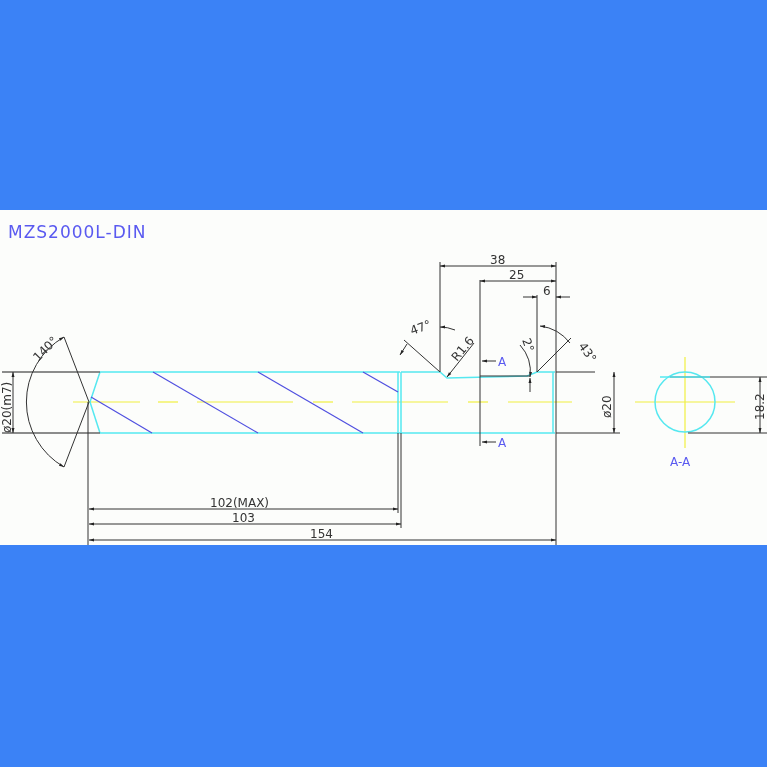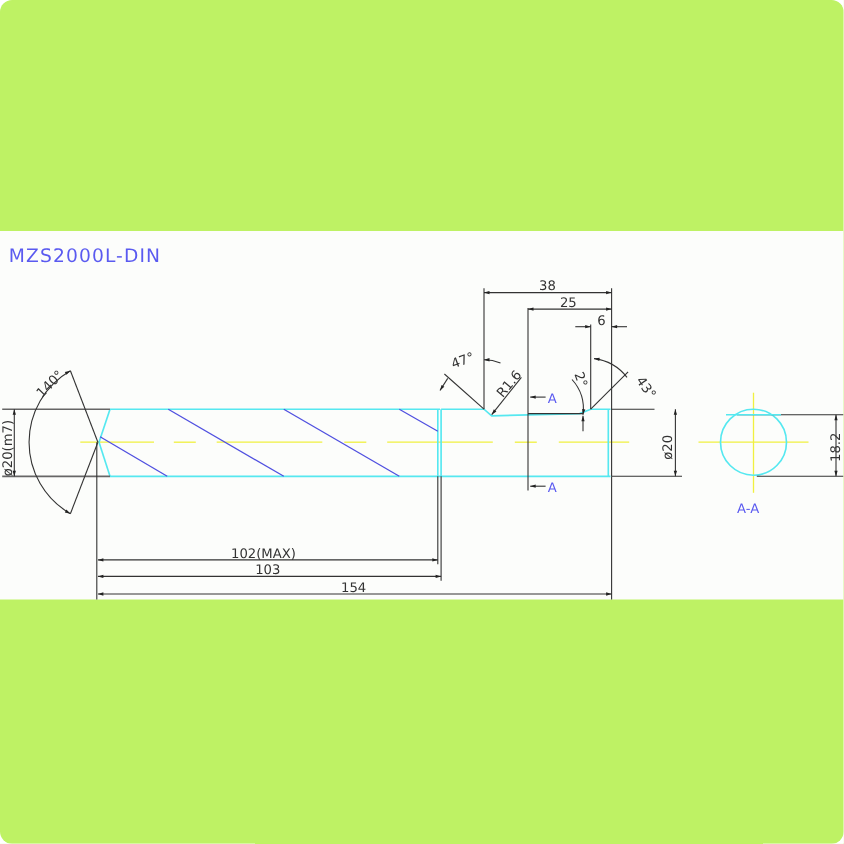--- a/index.html
+++ b/index.html
@@ -1,16 +1,16 @@
 <!DOCTYPE html>
 <html><head>
 <meta charset="utf-8">
 <style>
   html,body{margin:0;padding:0;background:#ffffff;}
-  .canvas{position:relative;width:767px;height:767px;background:#bef264;overflow:hidden;border-radius:11px;}
+  .canvas{position:relative;width:767px;height:767px;background:#3b82f6;overflow:hidden;}
   .sheet{position:absolute;left:0;top:210px;width:767px;height:335px;background:#fcfdfb;}
   svg{position:absolute;left:0;top:0;}
   text{font-family:"DejaVu Sans",sans-serif;}
   .dim{font-size:12px;fill:#333;}
   .title{font-size:17px;fill:#5a5af0;letter-spacing:1px;}
   .blue{font-size:12px;fill:#5a5af0;}
 </style>
 </head>
 <body>
 

